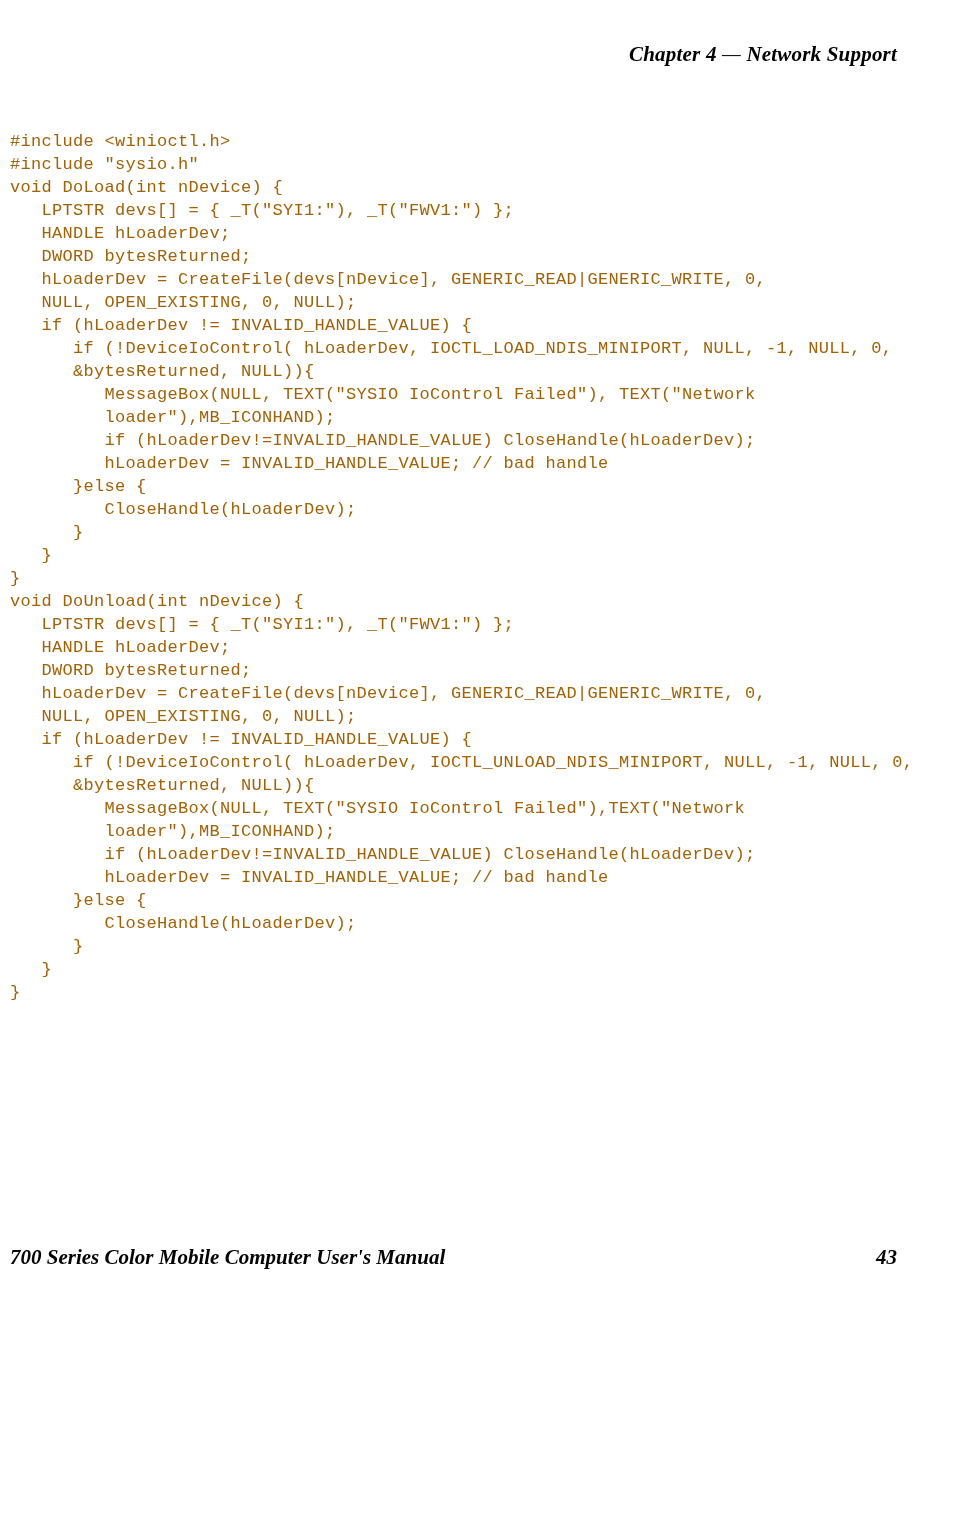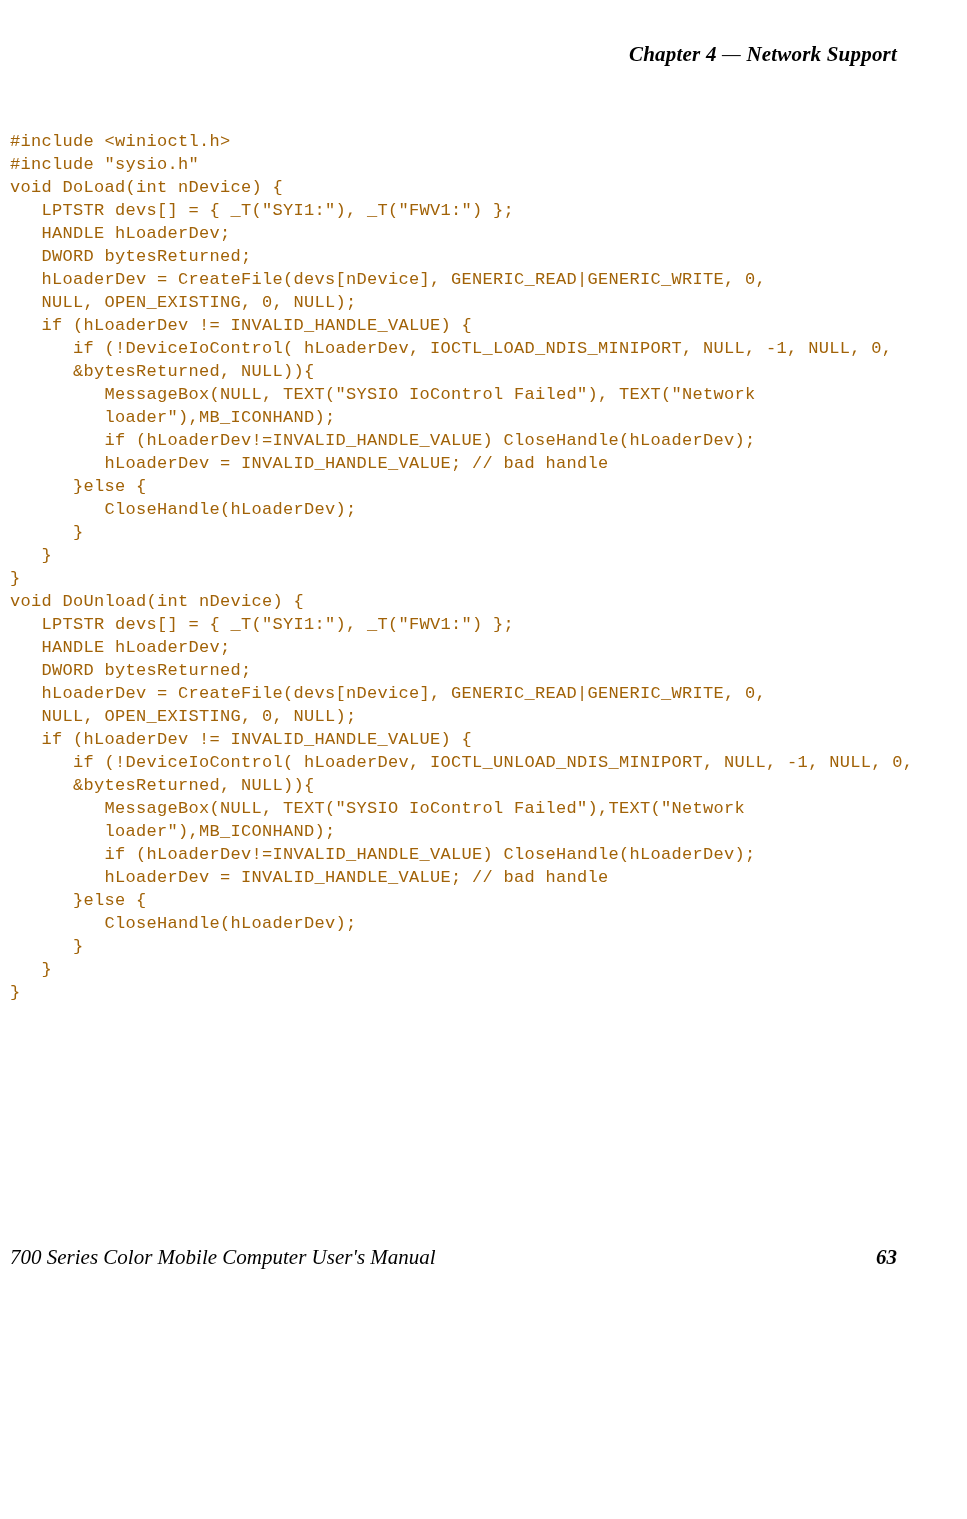--- a/index.html
+++ b/index.html
@@ -53,21 +53,21 @@
     position: absolute;
     bottom: 48px;
     left: 10px;
     right: 70px;
     display: flex;
     justify-content: space-between;
     align-items: baseline;
   }
   .footer .title {
     font-style: italic;
-    font-weight: normal;
+    font-weight: bold;
     font-size: 21px;
     text-align: center;
   }
   .footer .page-num {
     font-style: italic;
     font-weight: bold;
     font-size: 21px;
   }
 </style>
 </head>
@@ -79,16 +79,16 @@
     <span class="chapter-label">Chapter</span>
     <span>4</span>
     <span class="dash">—</span>
     <span class="section-title">Network Support</span>
   </div>
 
   <div class="code" id="code-block"><div>#include &lt;winioctl.h&gt;</div><div>#include "sysio.h"</div><div>void DoLoad(int nDevice) {</div><div>   LPTSTR devs[] = { _T("SYI1:"), _T("FWV1:") };</div><div>   HANDLE hLoaderDev;</div><div>   DWORD bytesReturned;</div><div>   hLoaderDev = CreateFile(devs[nDevice], GENERIC_READ|GENERIC_WRITE, 0,</div><div>   NULL, OPEN_EXISTING, 0, NULL);</div><div>   if (hLoaderDev != INVALID_HANDLE_VALUE) {</div><div>      if (!DeviceIoControl( hLoaderDev, IOCTL_LOAD_NDIS_MINIPORT, NULL, -1, NULL, 0,</div><div>      &amp;bytesReturned, NULL)){</div><div>         MessageBox(NULL, TEXT("SYSIO IoControl Failed"), TEXT("Network</div><div>         loader"),MB_ICONHAND);</div><div>         if (hLoaderDev!=INVALID_HANDLE_VALUE) CloseHandle(hLoaderDev);</div><div>         hLoaderDev = INVALID_HANDLE_VALUE; // bad handle</div><div>      }else {</div><div>         CloseHandle(hLoaderDev);</div><div>      }</div><div>   }</div><div>}</div><div>void DoUnload(int nDevice) {</div><div>   LPTSTR devs[] = { _T("SYI1:"), _T("FWV1:") };</div><div>   HANDLE hLoaderDev;</div><div>   DWORD bytesReturned;</div><div>   hLoaderDev = CreateFile(devs[nDevice], GENERIC_READ|GENERIC_WRITE, 0,</div><div>   NULL, OPEN_EXISTING, 0, NULL);</div><div>   if (hLoaderDev != INVALID_HANDLE_VALUE) {</div><div>      if (!DeviceIoControl( hLoaderDev, IOCTL_UNLOAD_NDIS_MINIPORT, NULL, -1, NULL, 0,</div><div>      &amp;bytesReturned, NULL)){</div><div>         MessageBox(NULL, TEXT("SYSIO IoControl Failed"),TEXT("Network</div><div>         loader"),MB_ICONHAND);</div><div>         if (hLoaderDev!=INVALID_HANDLE_VALUE) CloseHandle(hLoaderDev);</div><div>         hLoaderDev = INVALID_HANDLE_VALUE; // bad handle</div><div>      }else {</div><div>         CloseHandle(hLoaderDev);</div><div>      }</div><div>   }</div><div>}</div></div>
 
   <div class="footer">
     <span class="title">700 Series Color Mobile Computer User's Manual</span>
-    <span class="page-num">63</span>
+    <span class="page-num">43</span>
   </div>
 
 </div>
 
 </body></html>

